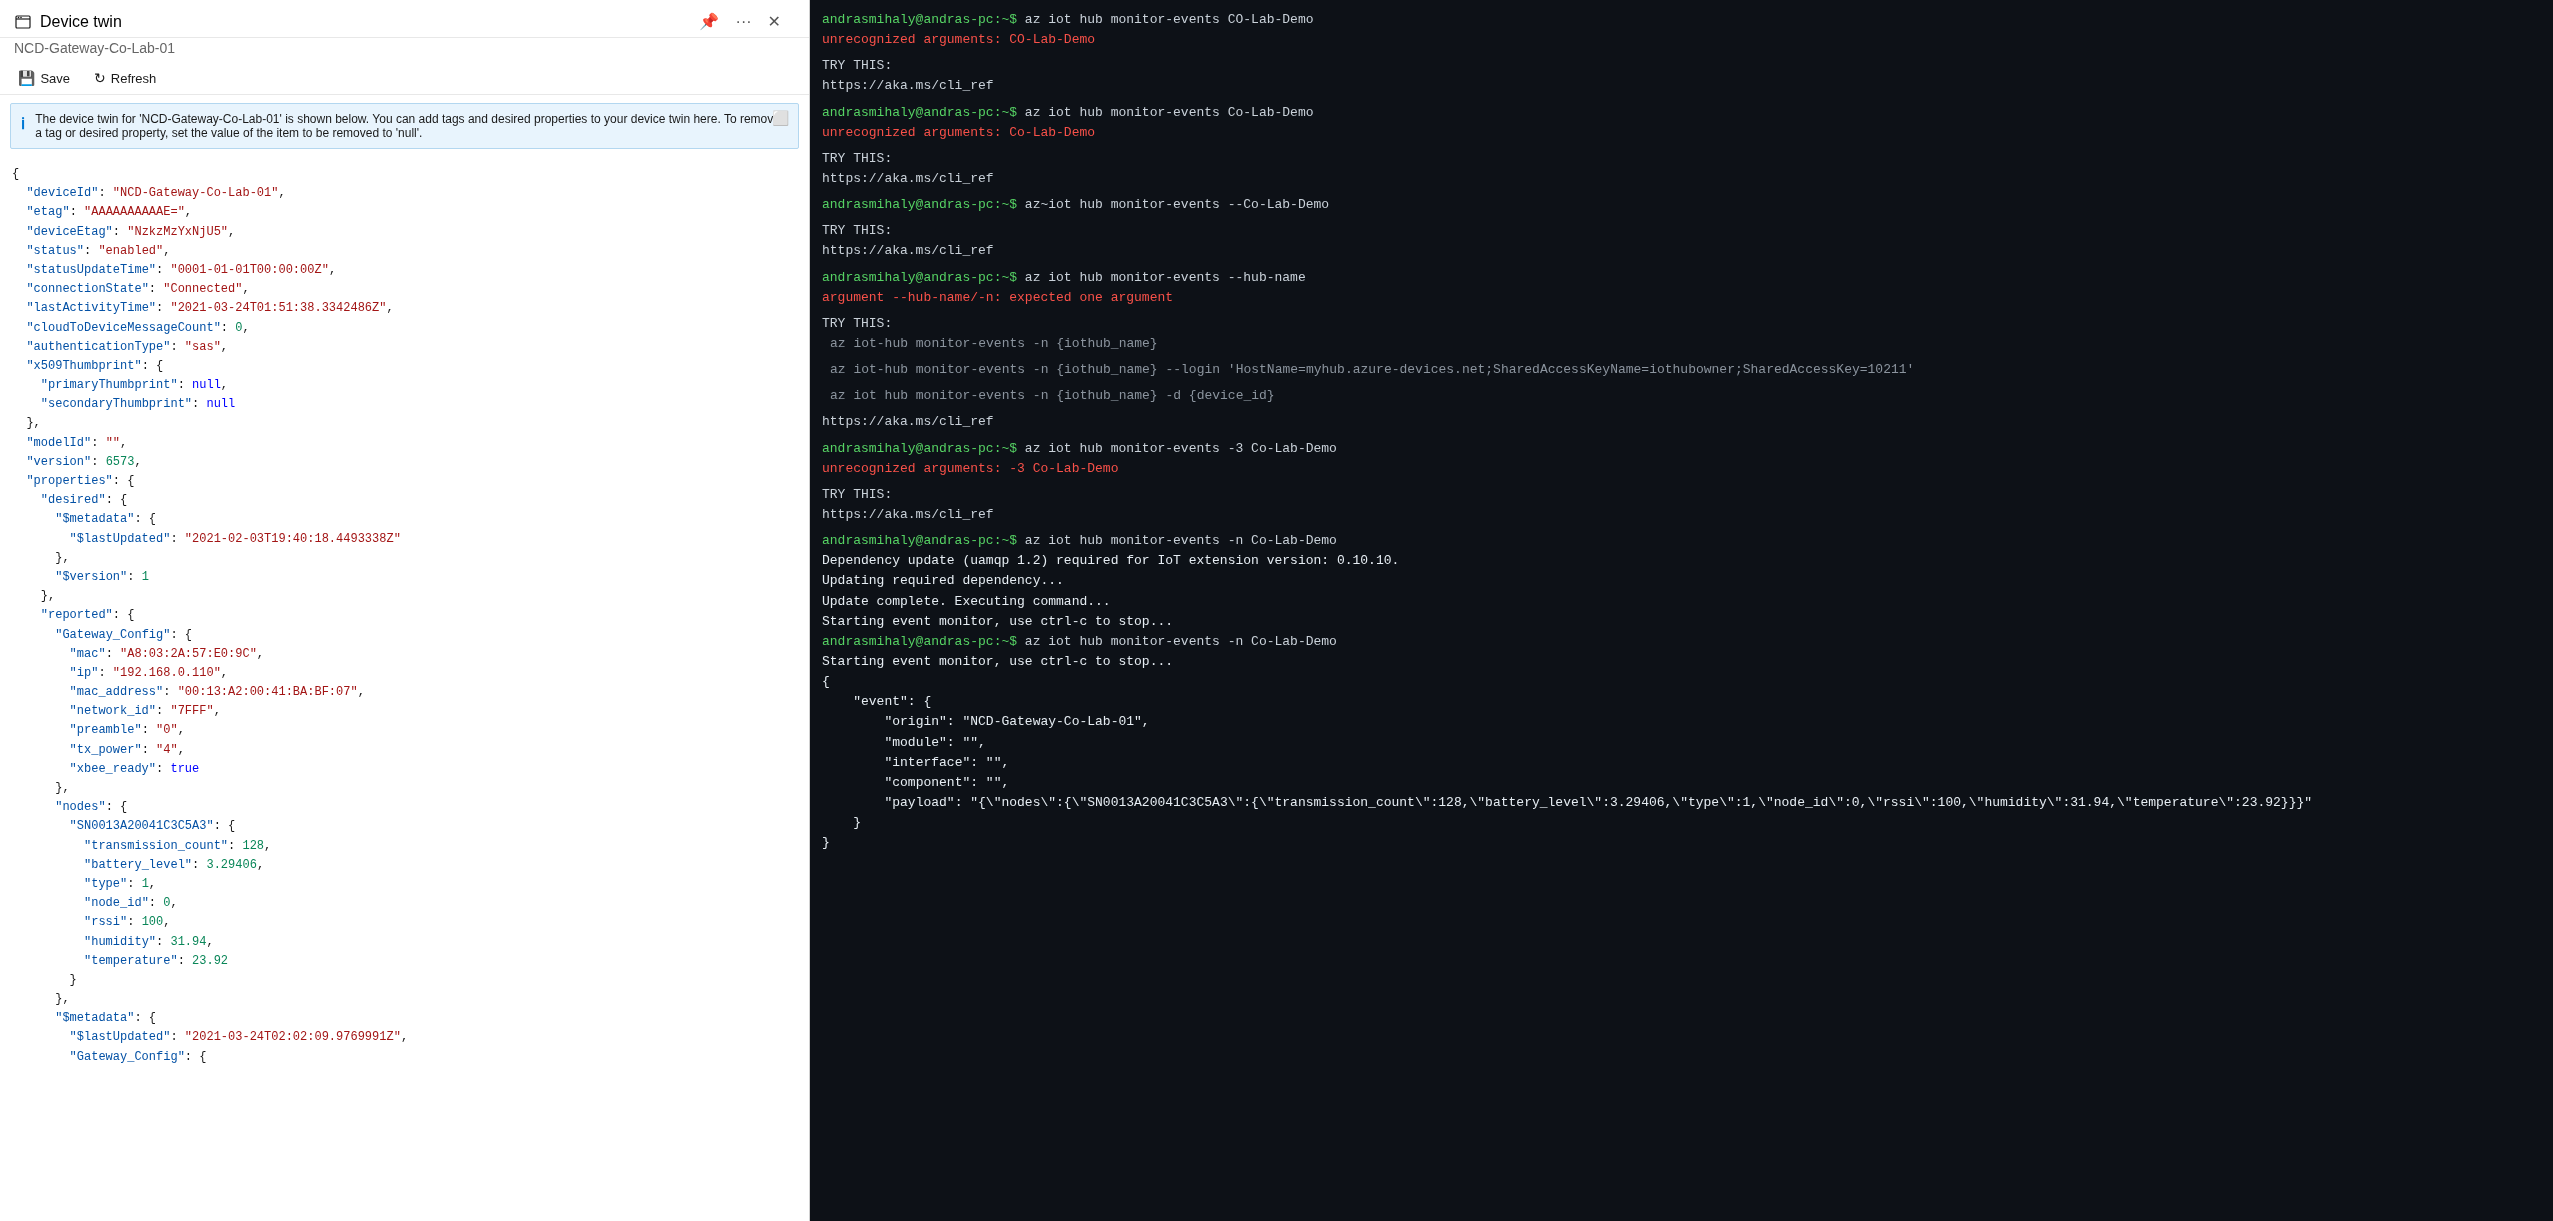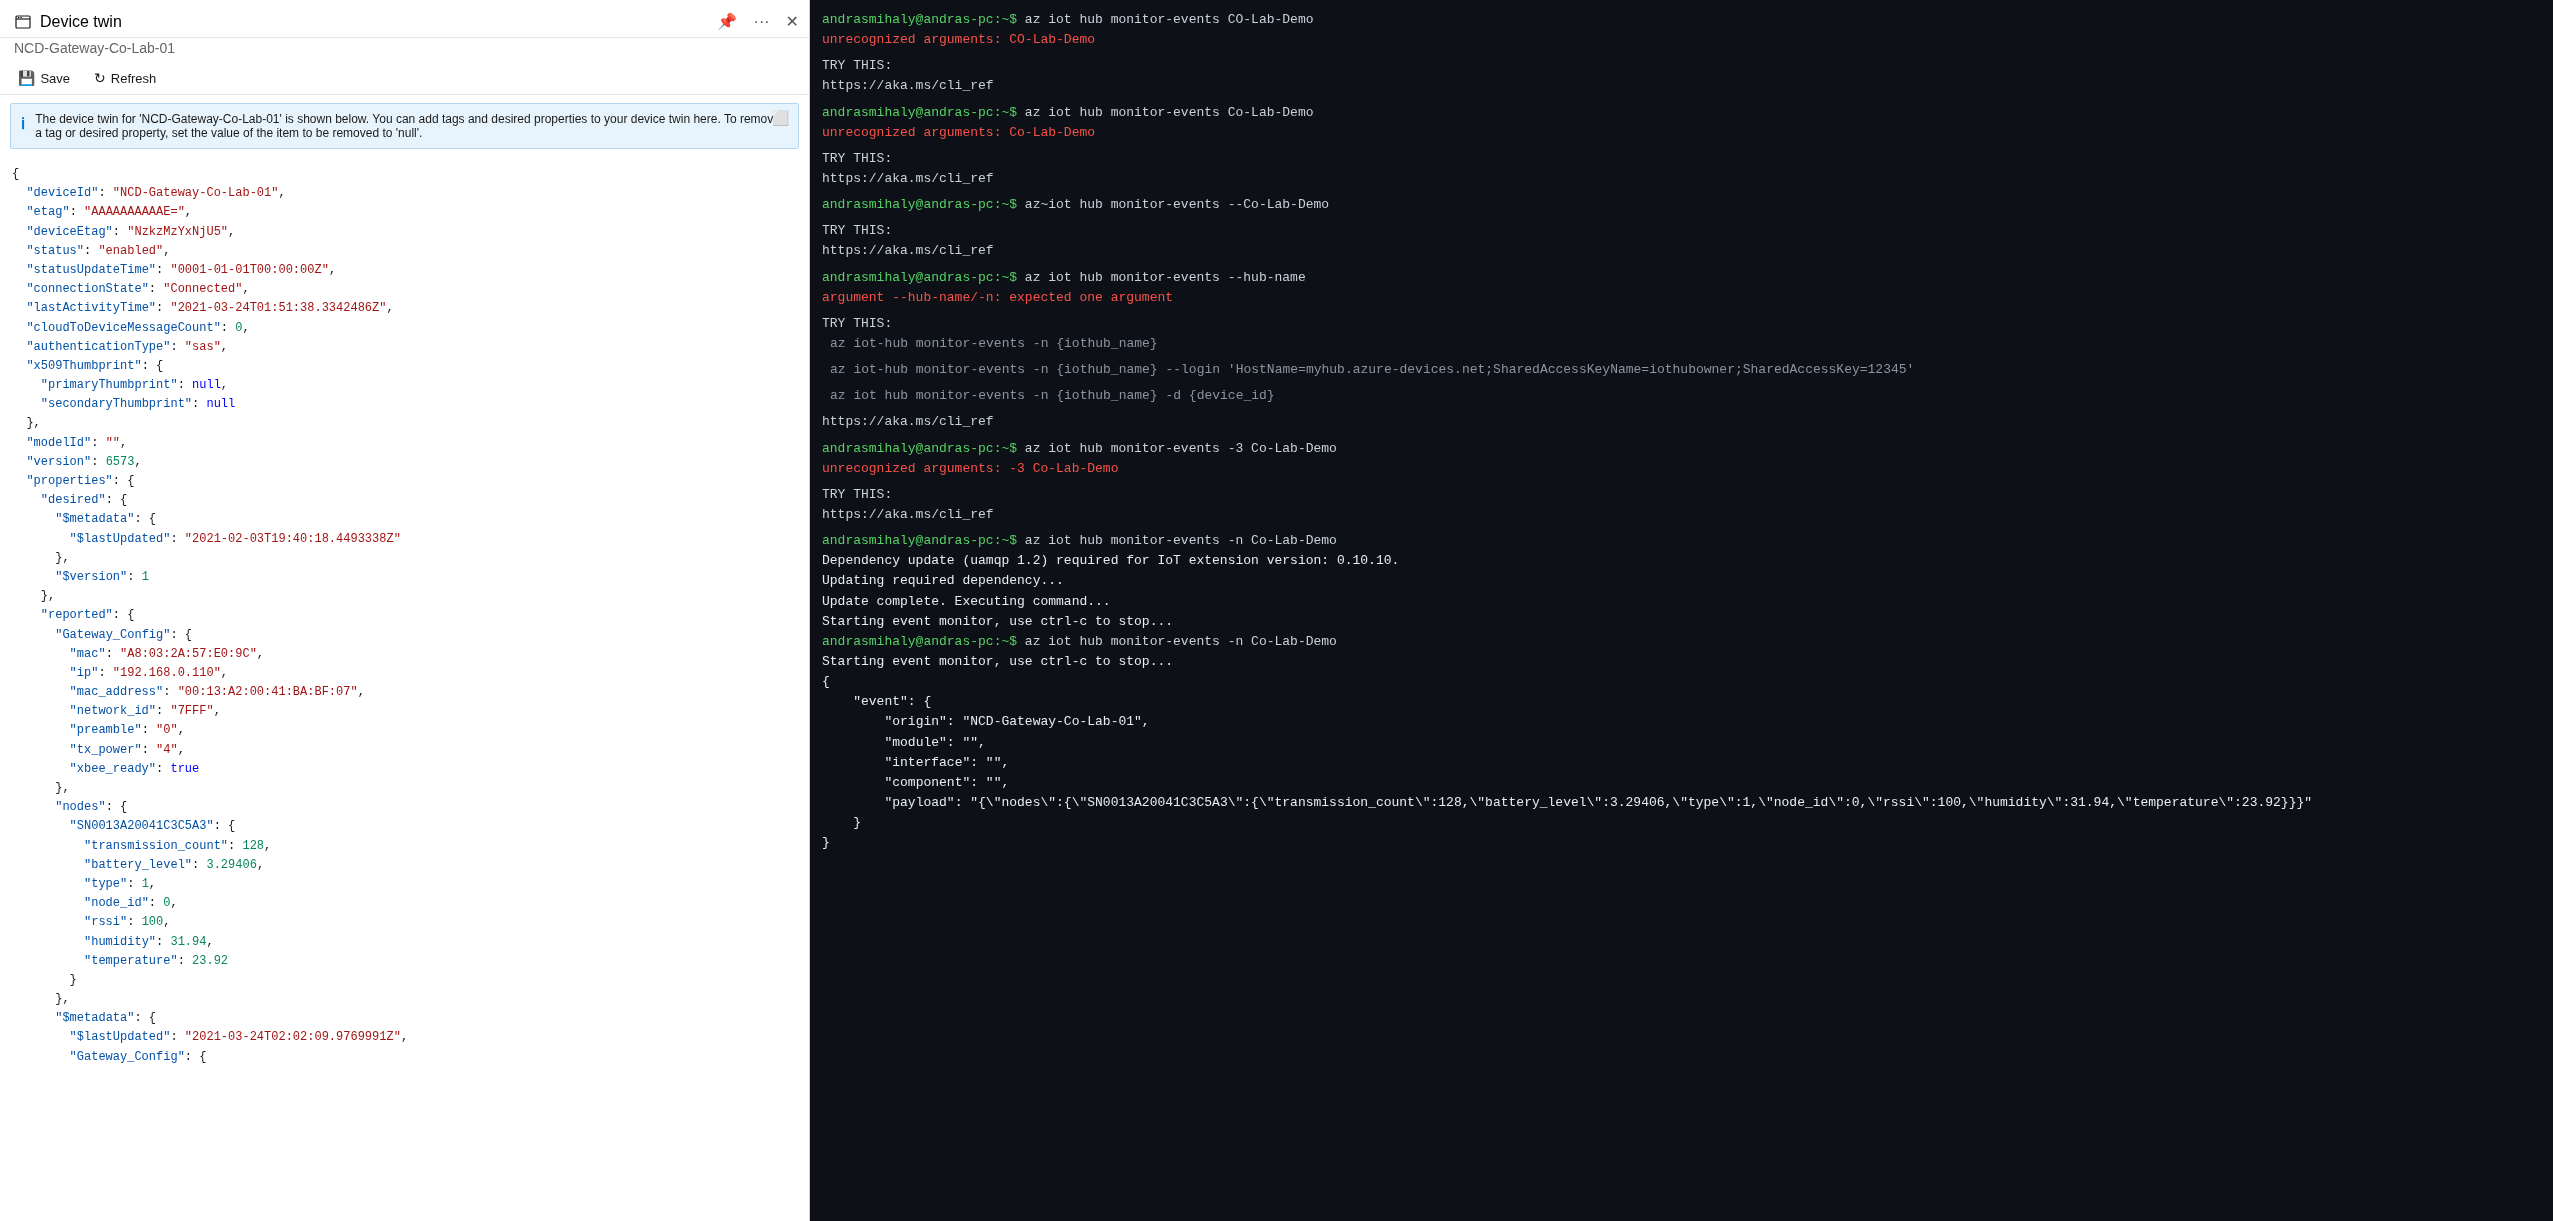--- a/index.html
+++ b/index.html
@@ -21,21 +21,21 @@
       flex-direction: column;
       border-right: 1px solid #d0d0d0;
       flex-shrink: 0;
       position: relative;
     }
 
     #panel-header {
       display: flex;
       align-items: center;
       justify-content: space-between;
-      padding: 10px 4px 4px 14px;
+      padding: 10px 22px 4px 14px;
       border-bottom: 1px solid #e8e8e8;
     }
 
     #panel-title-area {
       display: flex;
       align-items: center;
       gap: 8px;
     }
 
     #panel-icon {
@@ -283,21 +283,21 @@
   <div class="term-blank"></div>
   <div class="term-line term-try">TRY THIS:</div>
   <div class="term-line term-url">https://aka.ms/cli_ref</div>
   <div class="term-blank"></div>
   <div class="term-line"><span class="term-prompt">andrasmihaly@andras-pc:~$</span><span class="term-command"> az iot hub monitor-events --hub-name</span></div>
   <div class="term-line term-error">argument --hub-name/-n: expected one argument</div>
   <div class="term-blank"></div>
   <div class="term-line term-try">TRY THIS:</div>
   <div class="term-line term-output">az iot-hub monitor-events -n {iothub_name}</div>
   <div class="term-blank"></div>
-  <div class="term-line term-output">az iot-hub monitor-events -n {iothub_name} --login 'HostName=myhub.azure-devices.net;SharedAccessKeyName=iothubowner;SharedAccessKey=12345'</div>
+  <div class="term-line term-output">az iot-hub monitor-events -n {iothub_name} --login 'HostName=myhub.azure-devices.net;SharedAccessKeyName=iothubowner;SharedAccessKey=10211'</div>
   <div class="term-blank"></div>
   <div class="term-line term-output">az iot hub monitor-events -n {iothub_name} -d {device_id}</div>
   <div class="term-blank"></div>
   <div class="term-line term-url">https://aka.ms/cli_ref</div>
   <div class="term-blank"></div>
   <div class="term-line"><span class="term-prompt">andrasmihaly@andras-pc:~$</span><span class="term-command"> az iot hub monitor-events -3 Co-Lab-Demo</span></div>
   <div class="term-line term-error">unrecognized arguments: -3 Co-Lab-Demo</div>
   <div class="term-blank"></div>
   <div class="term-line term-try">TRY THIS:</div>
   <div class="term-line term-url">https://aka.ms/cli_ref</div>

